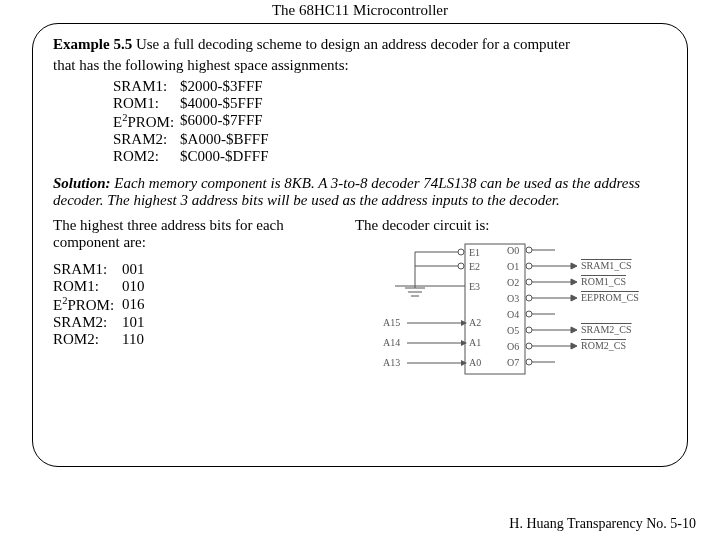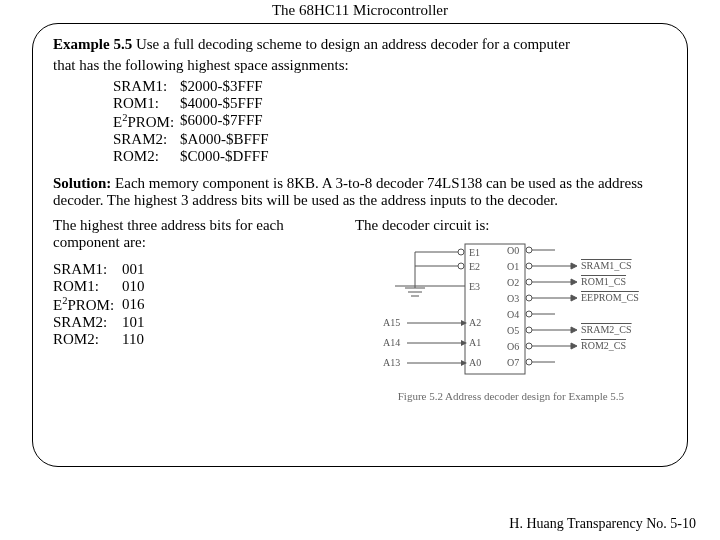--- a/index.html
+++ b/index.html
@@ -28,21 +28,21 @@
     position: relative;
     box-sizing: border-box;
   }
   .ex-para { margin: 0 0 4px 0; }
   .ex-title { font-weight: bold; }
   .assign-table {
     margin-left: 60px;
     border-collapse: collapse;
   }
   .assign-table td { padding: 0 6px 0 0; vertical-align: top; }
-  .sol-para { margin: 10px 0 8px 0; }
+  .sol-para { margin: 10px 0 8px 0; font-style: italic; }
   .sol-label { font-weight: bold; }
   .cols { display: flex; margin-top: 6px; gap: 36px; }
   .col-left { width: 46%; }
   .col-right { width: 54%; }
   .col-left p { margin: 0 0 10px 0; }
   .bits-table { border-collapse: collapse; }
   .bits-table td { padding: 0 8px 0 0; }
   .decoder-label { margin: 0 0 4px 0; }
   .chip-name { font-size: 11px; text-align: center; margin-bottom: 2px; }
   svg { display: block; }
@@ -190,19 +190,18 @@
           <circle cx="174" cy="124" r="3"></circle>
             <line x1="177" y1="124" x2="200" y2="124"></line>
         </g>
 
         <text x="226" y="31" font-size="10" text-decoration="overline" fill="#555">SRAM1_CS</text>
         <text x="226" y="47" font-size="10" text-decoration="overline" fill="#555">ROM1_CS</text>
         <text x="226" y="63" font-size="10" text-decoration="overline" fill="#555">EEPROM_CS</text>
         <text x="226" y="95" font-size="10" text-decoration="overline" fill="#555">SRAM2_CS</text>
         <text x="226" y="111" font-size="10" text-decoration="overline" fill="#555">ROM2_CS</text>
       </svg>
-      <div class="fig-caption">Figure 5.2 Address decoder design for Example 5.5</div>
     </div>
   </div>
 
 </div>
 
 <div class="footer">H. Huang Transparency No. 5-10</div>
 
 </body></html>

